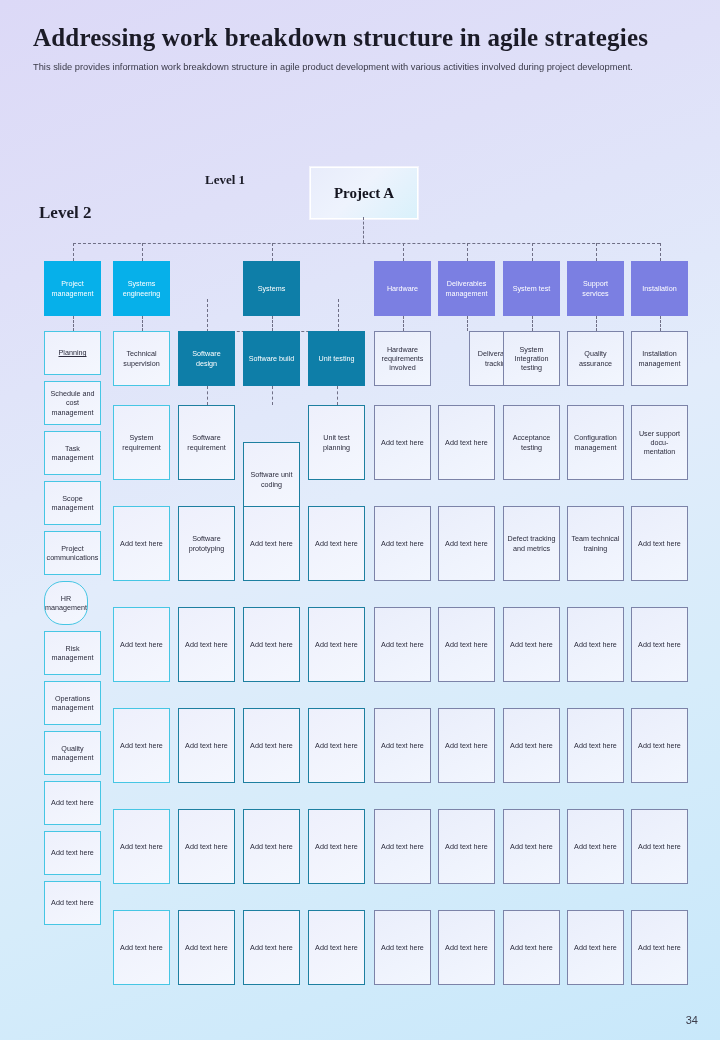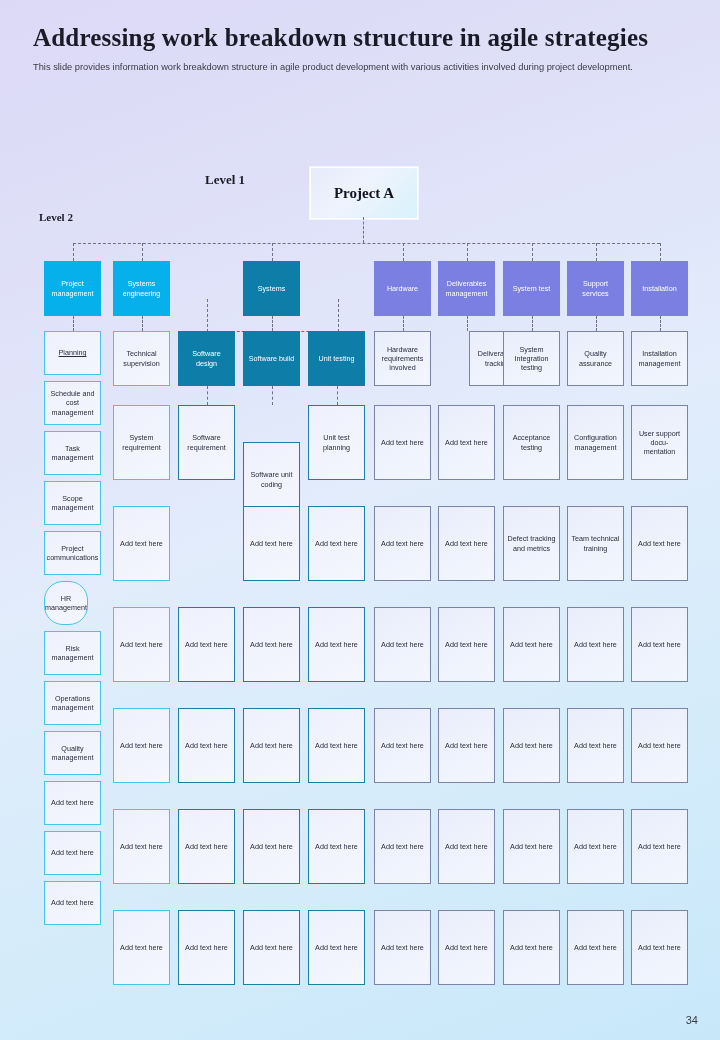--- a/index.html
+++ b/index.html
@@ -19,21 +19,21 @@
     line-height:1.26;letter-spacing:.2px;margin:0;
   }
   .subtitle{
     font-size:9.3px;color:#3a3a48;line-height:1.42;margin:7px 0 0 0;
     width:640px;
   }
 
   
   .lvl{position:absolute;font-family:"Liberation Serif", serif;font-weight:bold;color:#1b1b27;}
   .lvl1{left:205px;top:172px;font-size:13px;}
-  .lvl2{left:39px;top:211px;font-size:11px;}
+  .lvl2{left:39px;top:203px;font-size:17px;}
 
   
   .root{
     position:absolute;left:310px;top:167px;width:106px;height:50px;
     background:linear-gradient(135deg,#e8ecfb 0%,#eef3fd 45%,#d9f1fb 100%);
     border:1px solid #ffffff;
     box-shadow:0 0 0 1px rgba(255,255,255,.6);
     display:flex;align-items:center;justify-content:center;
     font-family:"Liberation Serif", serif;font-size:15px;font-weight:bold;color:#14141f;
   }
@@ -119,20 +119,21 @@
       <div class="node n-cyan" style="left: 113px; top: 261px; width: 57px; height: 55px;">Systems engineering</div>
       <div class="node n-open-cyan" style="left: 113px; top: 405px; width: 57px; height: 75px;">System requirement</div>
       <div class="node n-open-cyan" style="left: 113px; top: 331px; width: 57px; height: 55px;">Technical supervision</div>
       <div class="node n-open-cyan" style="left: 113px; top: 506px; width: 57px; height: 75px;">Add text here</div>
       <div class="node n-open-cyan" style="left: 113px; top: 607px; width: 57px; height: 75px;">Add text here</div>
       <div class="node n-open-cyan" style="left: 113px; top: 708px; width: 57px; height: 75px;">Add text here</div>
       <div class="node n-open-cyan" style="left: 113px; top: 809px; width: 57px; height: 75px;">Add text here</div>
       <div class="node n-open-cyan" style="left: 113px; top: 910px; width: 57px; height: 75px;">Add text here</div>
       <div class="node n-teal" style="left: 178px; top: 331px; width: 57px; height: 55px;">Software design</div>
       <div class="node n-open-teal" style="left: 178px; top: 405px; width: 57px; height: 75px;">Software requirement</div>
+      <div class="node n-open-teal" style="left: 178px; top: 506px; width: 57px; height: 75px;">Software prototyping</div>
       <div class="node n-open-teal" style="left: 178px; top: 607px; width: 57px; height: 75px;">Add text here</div>
       <div class="node n-open-teal" style="left: 178px; top: 708px; width: 57px; height: 75px;">Add text here</div>
       <div class="node n-open-teal" style="left: 178px; top: 809px; width: 57px; height: 75px;">Add text here</div>
       <div class="node n-open-teal" style="left: 178px; top: 910px; width: 57px; height: 75px;">Add text here</div>
       <div class="node n-teal" style="left: 243px; top: 331px; width: 57px; height: 55px;">Software build</div>
       <div class="node n-open-teal" style="left: 243px; top: 405px; width: 57px; height: 75px; margin-top: 37px;">Software unit coding</div>
       <div class="node n-open-teal" style="left: 243px; top: 506px; width: 57px; height: 75px;">Add text here</div>
       <div class="node n-open-teal" style="left: 243px; top: 607px; width: 57px; height: 75px;">Add text here</div>
       <div class="node n-open-teal" style="left: 243px; top: 708px; width: 57px; height: 75px;">Add text here</div>
       <div class="node n-open-teal" style="left: 243px; top: 809px; width: 57px; height: 75px;">Add text here</div>

